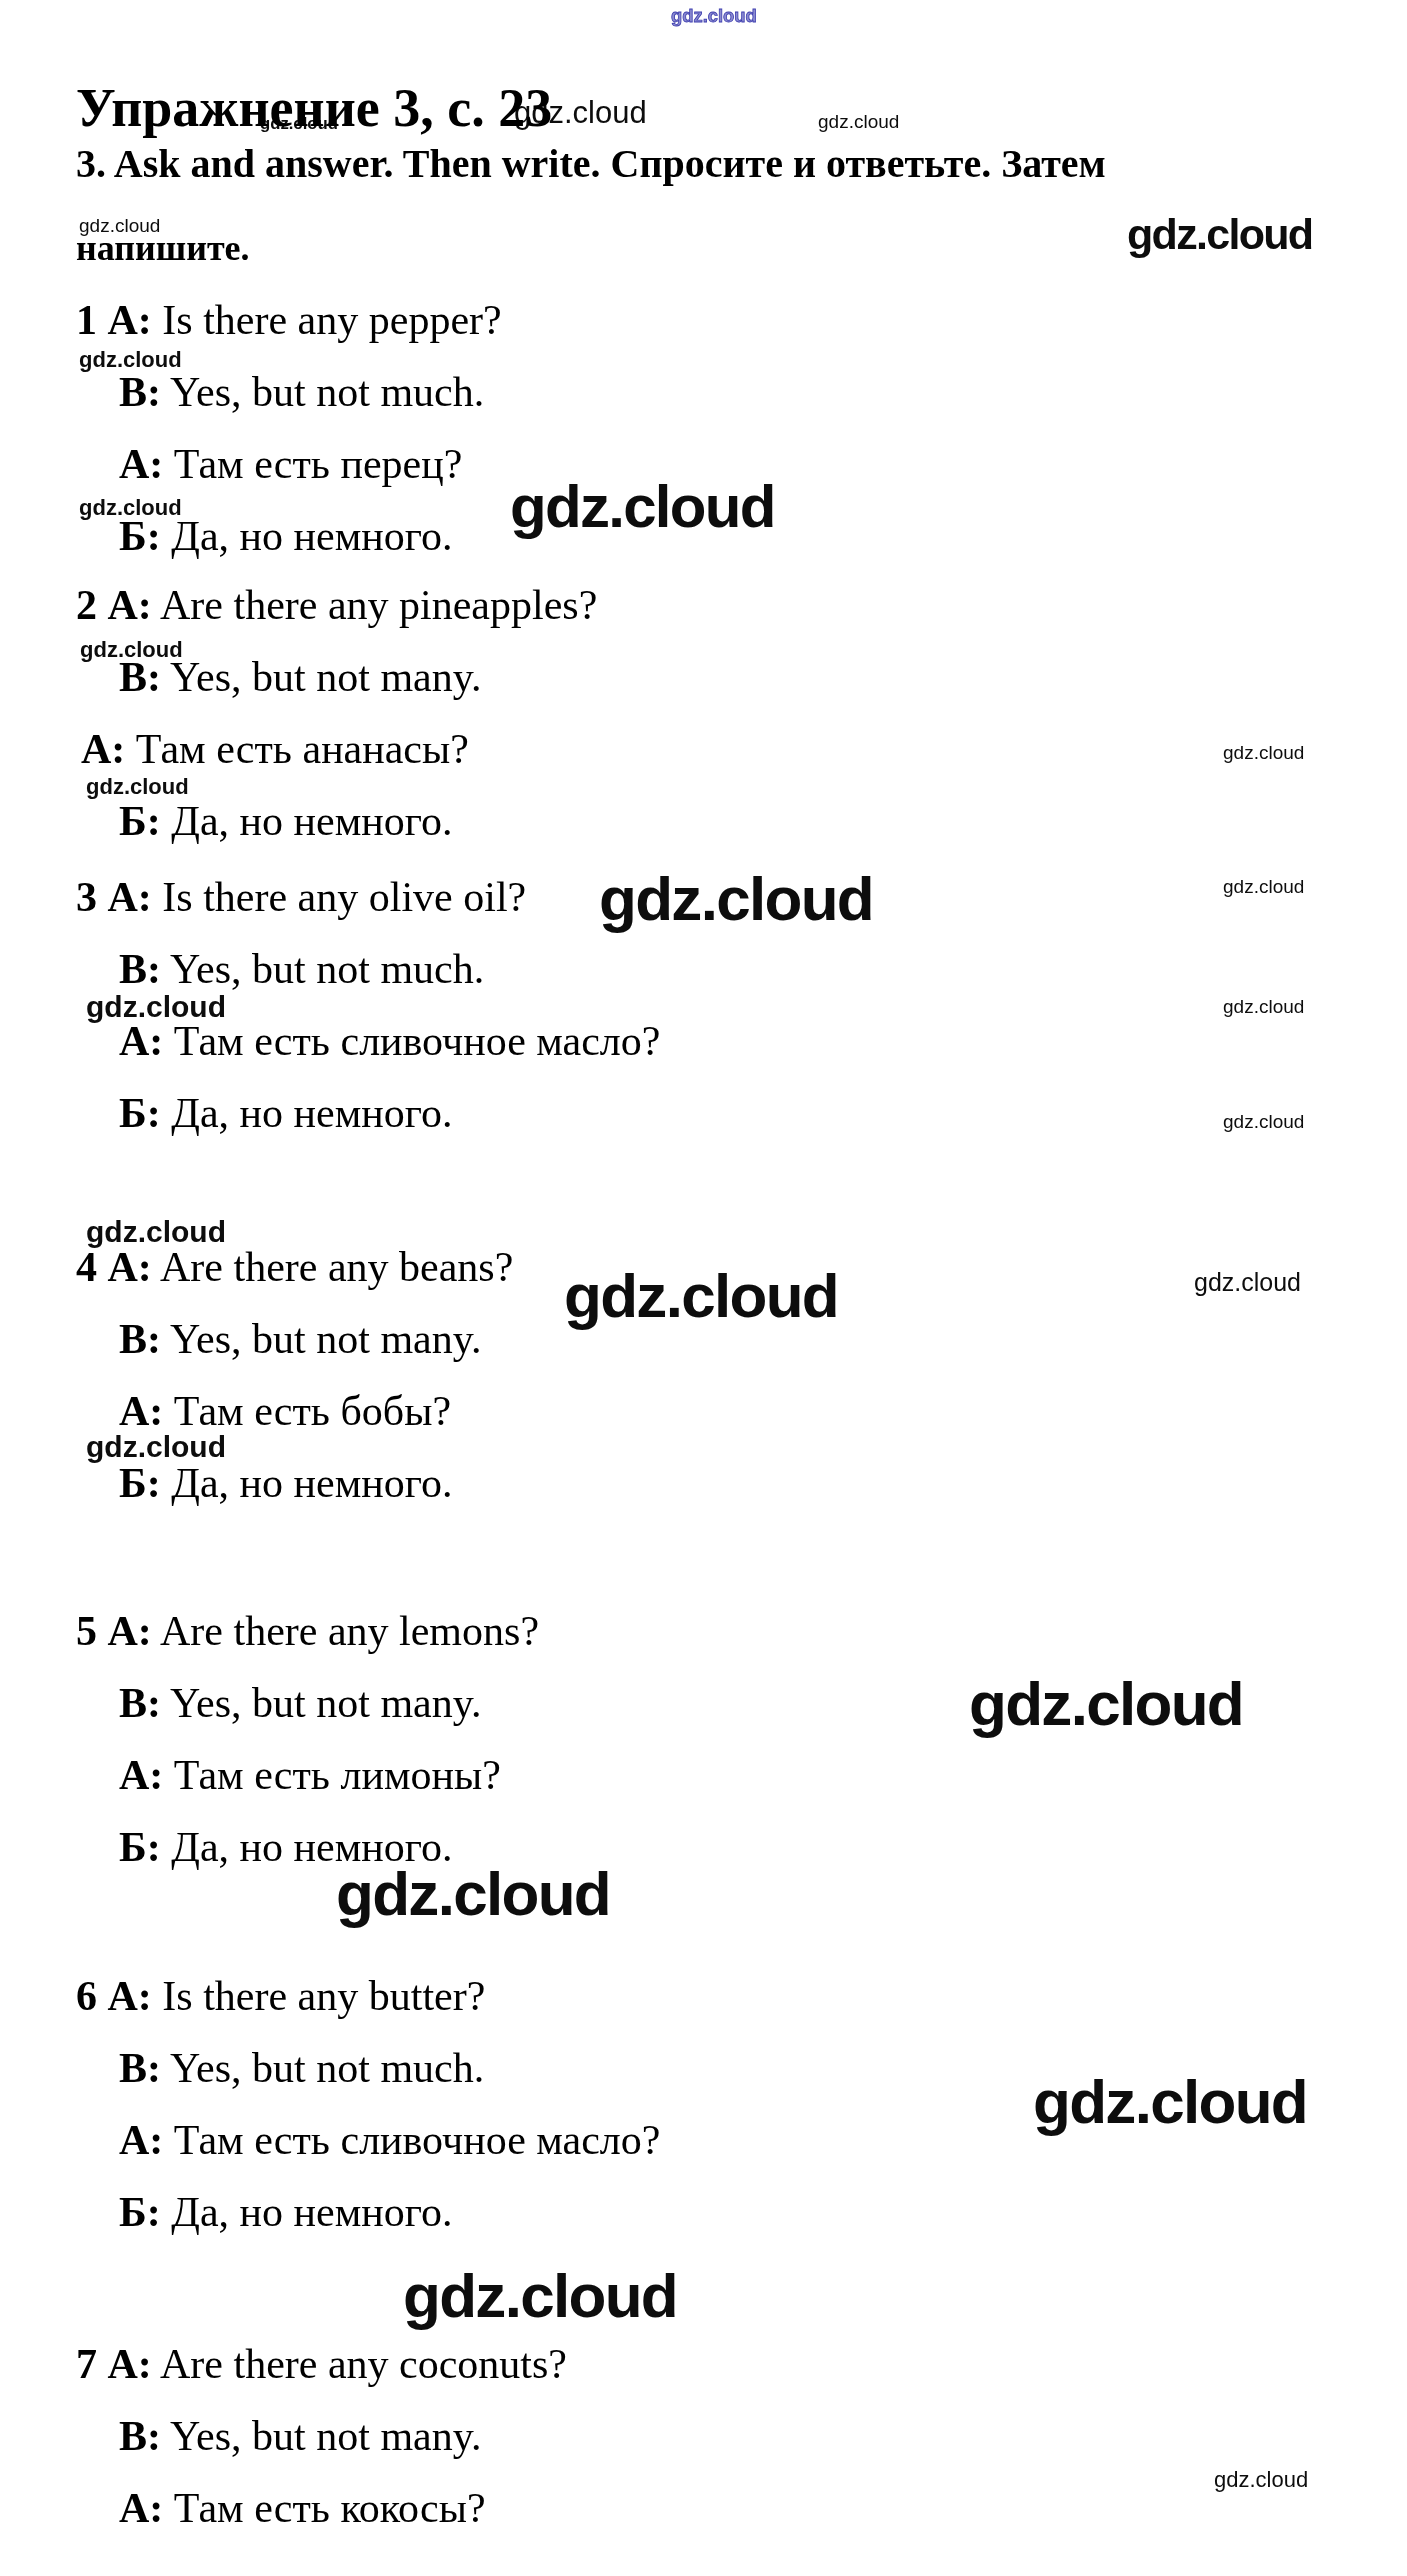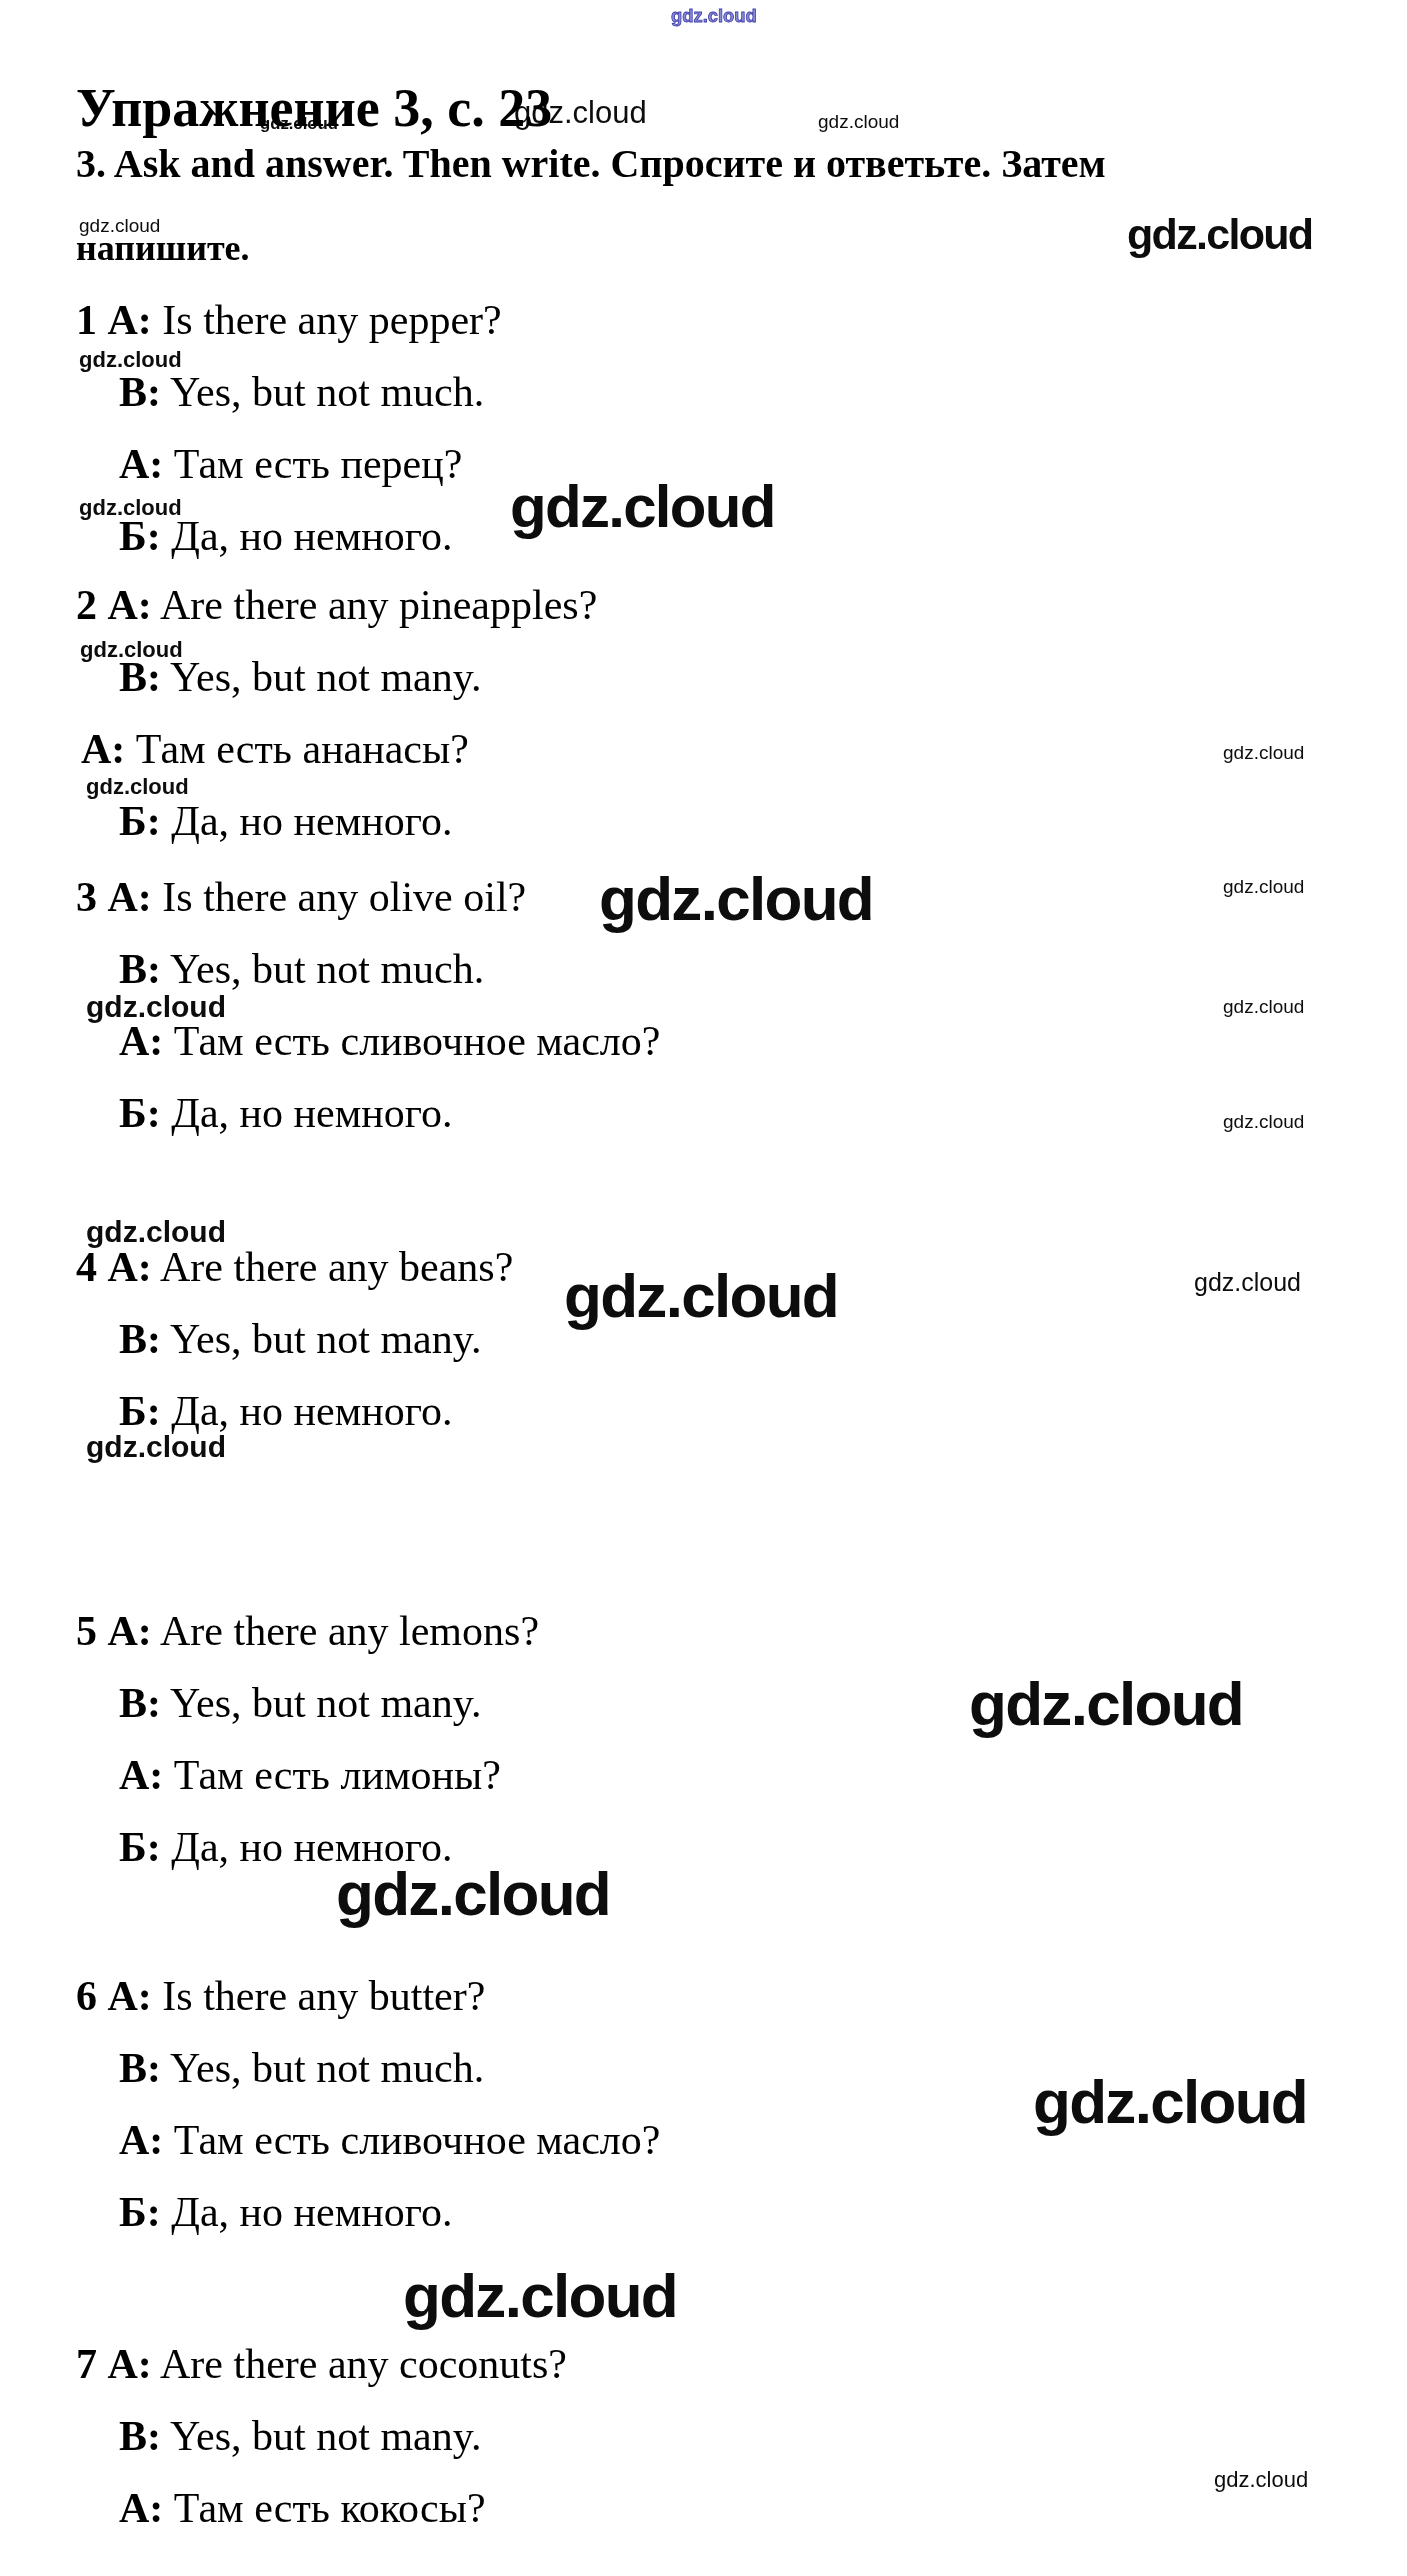--- a/index.html
+++ b/index.html
@@ -84,20 +84,21 @@
 <section class="dialog" style="top:861px">
   <p class="dl first"><span class="num">3</span> <span class="lbl">A:</span> <span>Is there any olive oil?</span></p>
   <p class="dl"><span class="lbl">B:</span> <span>Yes, but not much.</span></p>
   <p class="dl"><span class="lbl">А:</span> <span>Там есть сливочное масло?</span></p>
   <p class="dl"><span class="lbl">Б:</span> <span>Да, но немного.</span></p>
 </section>
 
 <section class="dialog" style="top:1231px">
   <p class="dl first"><span class="num">4</span> <span class="lbl">A:</span> <span>Are there any beans?</span></p>
   <p class="dl"><span class="lbl">B:</span> <span>Yes, but not many.</span></p>
+  <p class="dl"><span class="lbl">А:</span> <span>Там есть бобы?</span></p>
   <p class="dl"><span class="lbl">Б:</span> <span>Да, но немного.</span></p>
 </section>
 
 <section class="dialog" style="top:1595px">
   <p class="dl first"><span class="num">5</span> <span class="lbl">A:</span> <span>Are there any lemons?</span></p>
   <p class="dl"><span class="lbl">B:</span> <span>Yes, but not many.</span></p>
   <p class="dl"><span class="lbl">А:</span> <span>Там есть лимоны?</span></p>
   <p class="dl"><span class="lbl">Б:</span> <span>Да, но немного.</span></p>
 </section>
 

